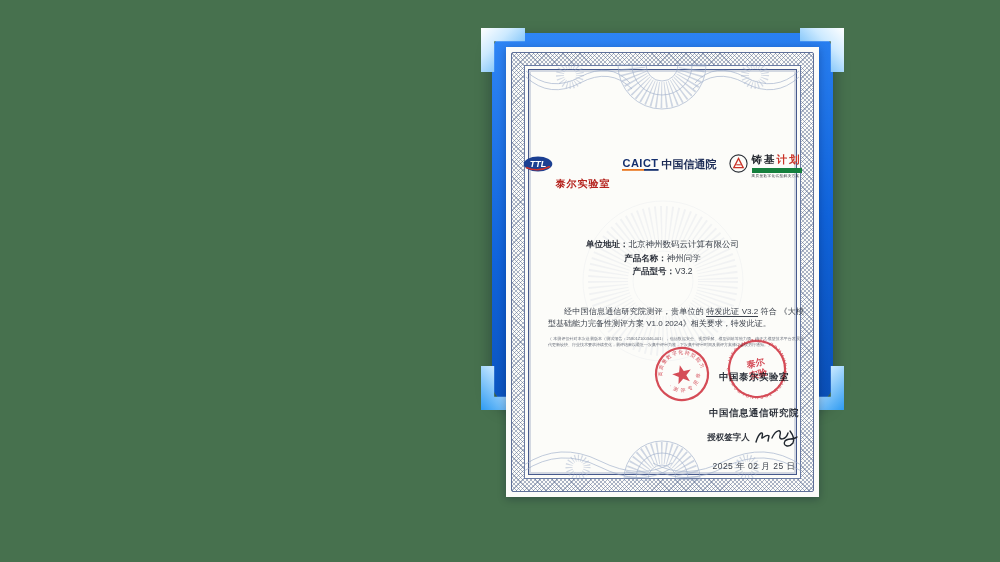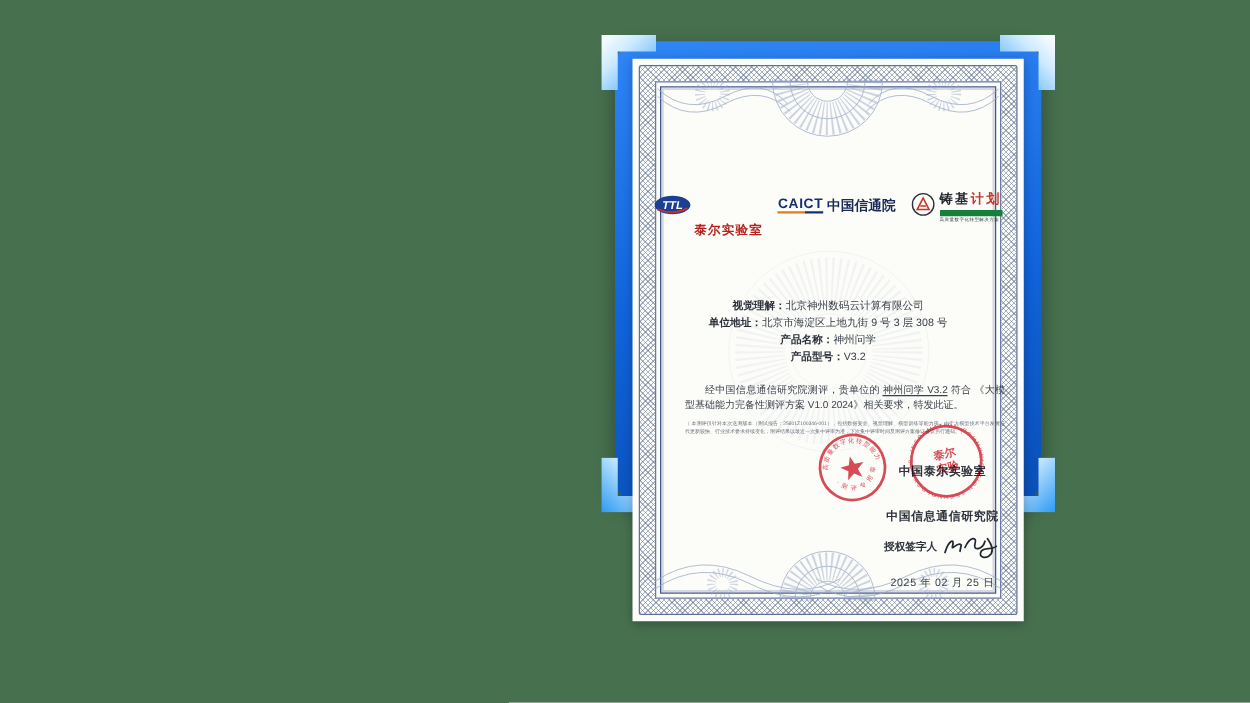--- a/index.html
+++ b/index.html
@@ -156,27 +156,26 @@
                 <span class="zhuji-black">铸基</span><span class="zhuji-red">计划</span>
               </div>
               <span class="zhuji-tag">高质量数字化转型解决方案</span>
             </div>
           </div>
         </div>
 
 
 
         <div class="info">
-          <div class="info-row"><b>视觉理解：</b><span>北京神州数码云计算有限公司</span></div>
-          <div class="info-row"><b>单位地址：</b><span>北京市海淀区上地九街 9 号 3 层 308 号</span></div>
+          <div class="info-row"><b>单位地址：</b><span>北京神州数码云计算有限公司</span></div>
           <div class="info-row"><b>产品名称：</b><span>神州问学</span></div>
           <div class="info-row"><b>产品型号：</b><span>V3.2</span></div>
         </div>
 
-        <div class="body-par"><span>经中国信息通信研究院测评，贵单位的 </span><span class="prod">神州问学 V3.2</span><span> 符合 </span><span>《大模型基础能力完备性测评方案 V1.0 2024》</span><span>相关要求，特发此证。</span></div>
+        <div class="body-par"><span>经中国信息通信研究院测评，贵单位的 </span><span class="prod">特发此证 V3.2</span><span> 符合 </span><span>《大模型基础能力完备性测评方案 V1.0 2024》</span><span>相关要求，特发此证。</span></div>
 
         <div class="footnote">（ 本测评仅针对本次送测版本（测试报告：25801Z100346-001），包括数据安全、视觉理解、模型训练等能力项。由于大模型技术平台发展迭代更新较快、行业技术要求持续变化，测评结果以最近一次集中评审为准，下次集中评审时间及测评方案修订会议另行通知。）</div>
 
         <svg class="stamp left" width="70" height="70" viewBox="0 0 70 70">
           <defs>
             <path id="lst" d="M15,35 A20,20 0 1 1 55,35"></path>
             <path id="lsb" d="M17,35 A18,18 0 1 0 53,35"></path>
           </defs>
           <g fill="none" stroke="#cf3340">
             <circle cx="35" cy="35" r="26" stroke-width="2.2"></circle>

